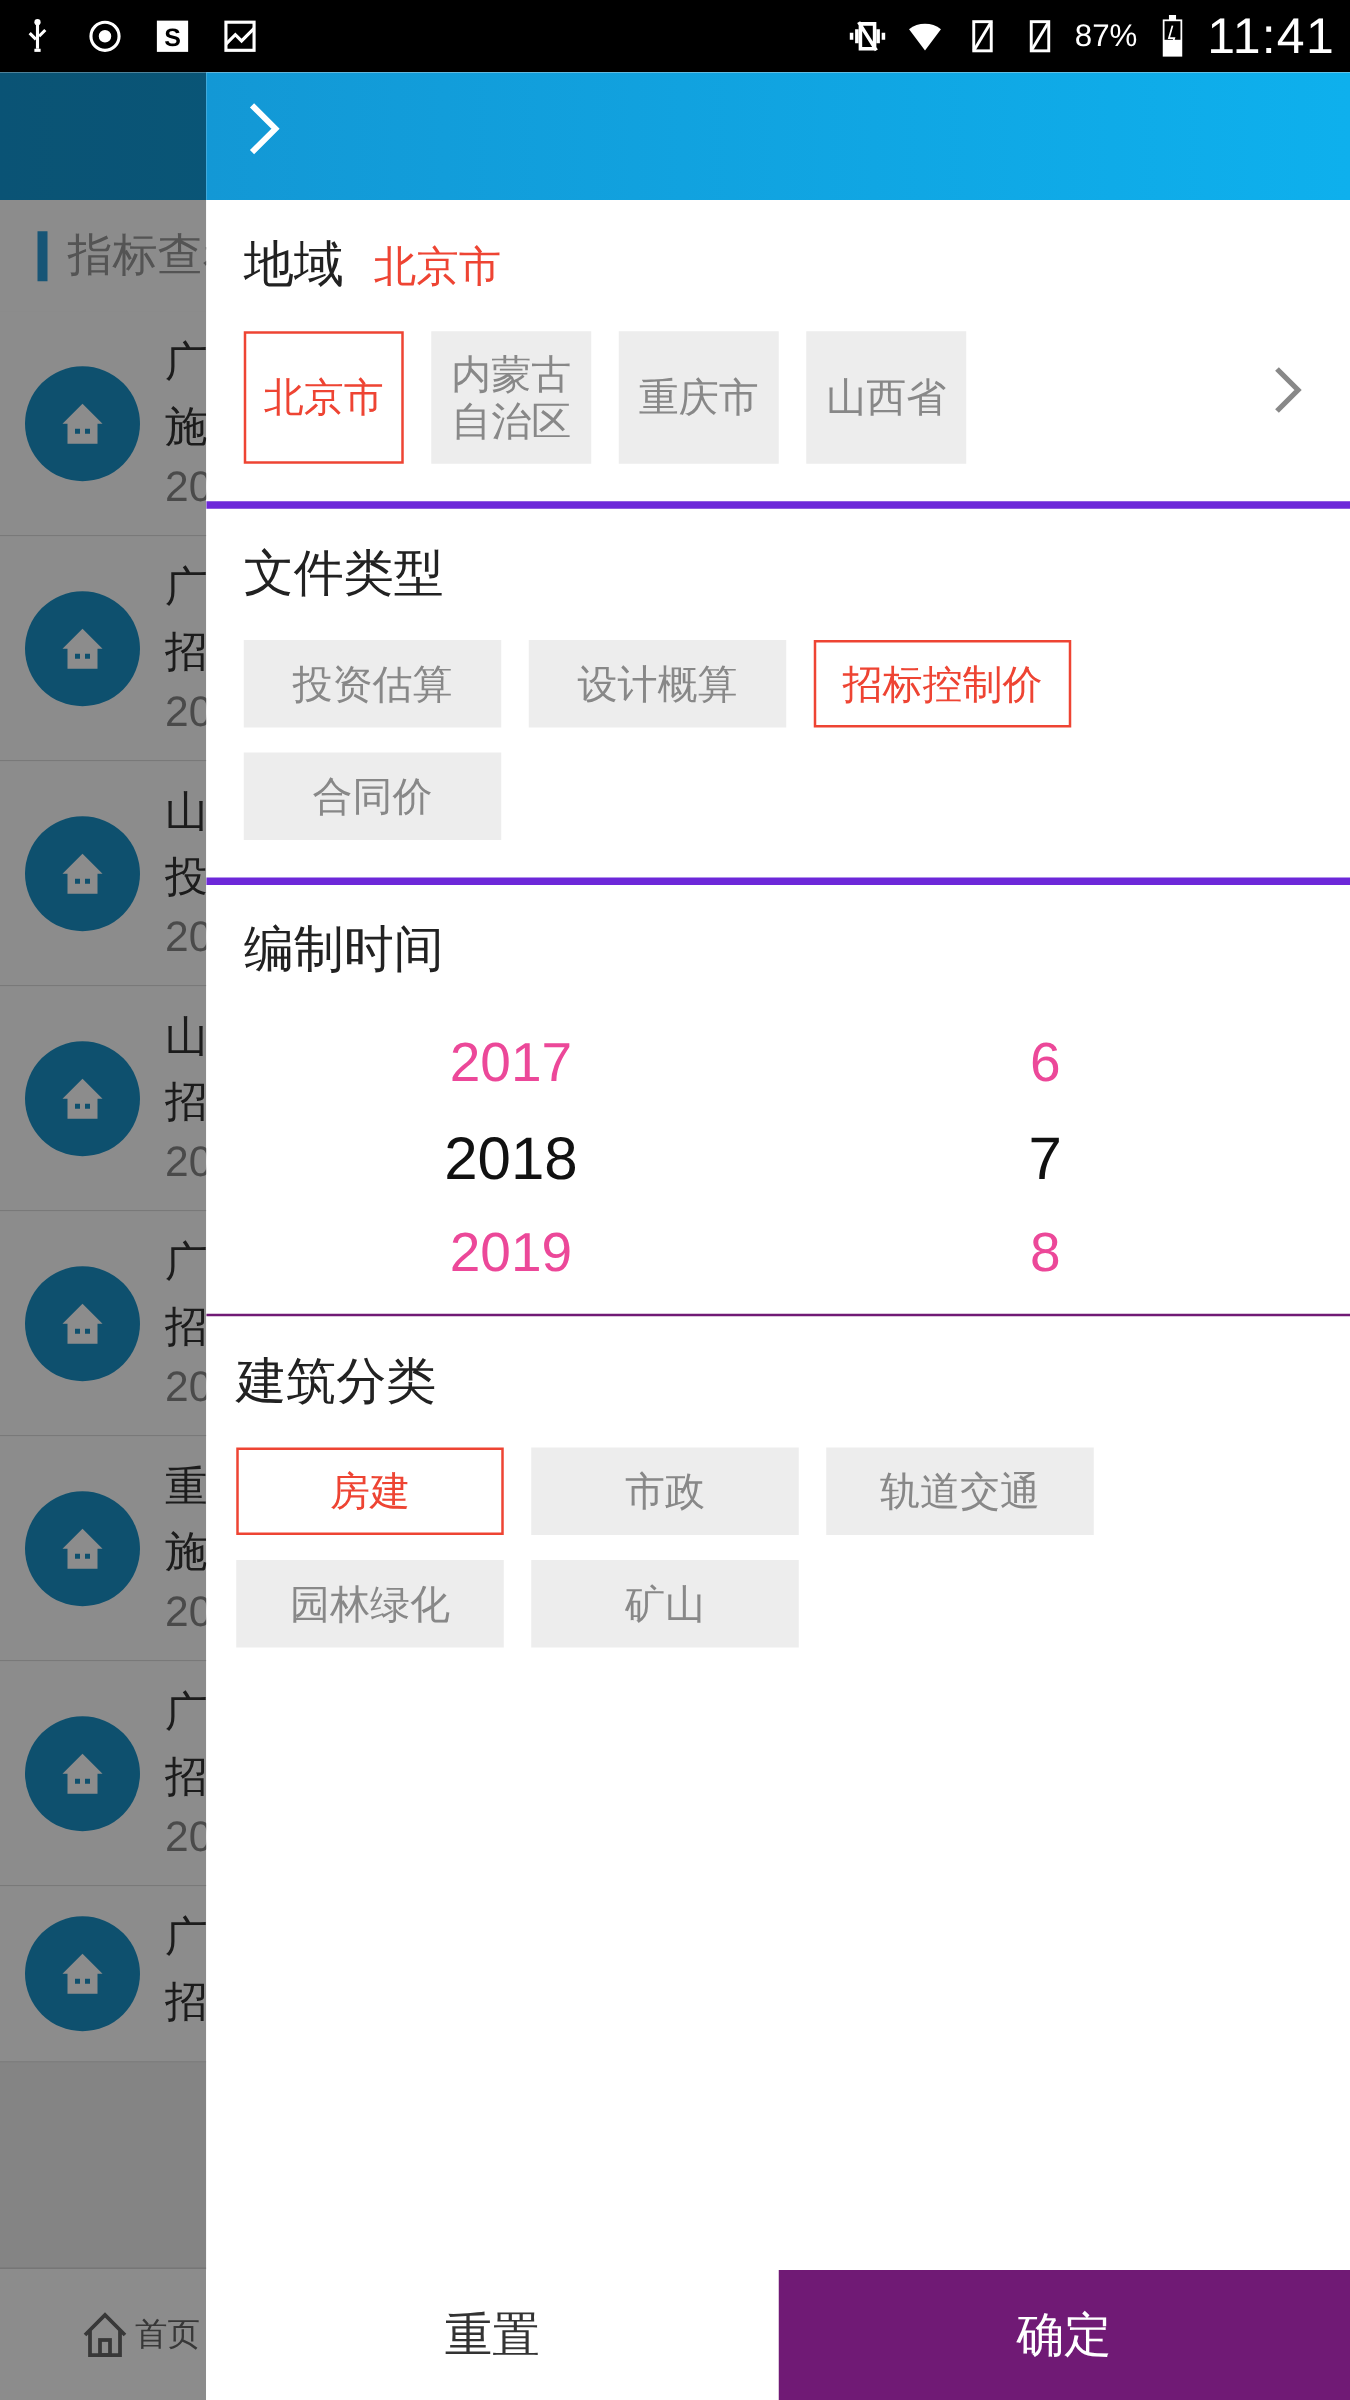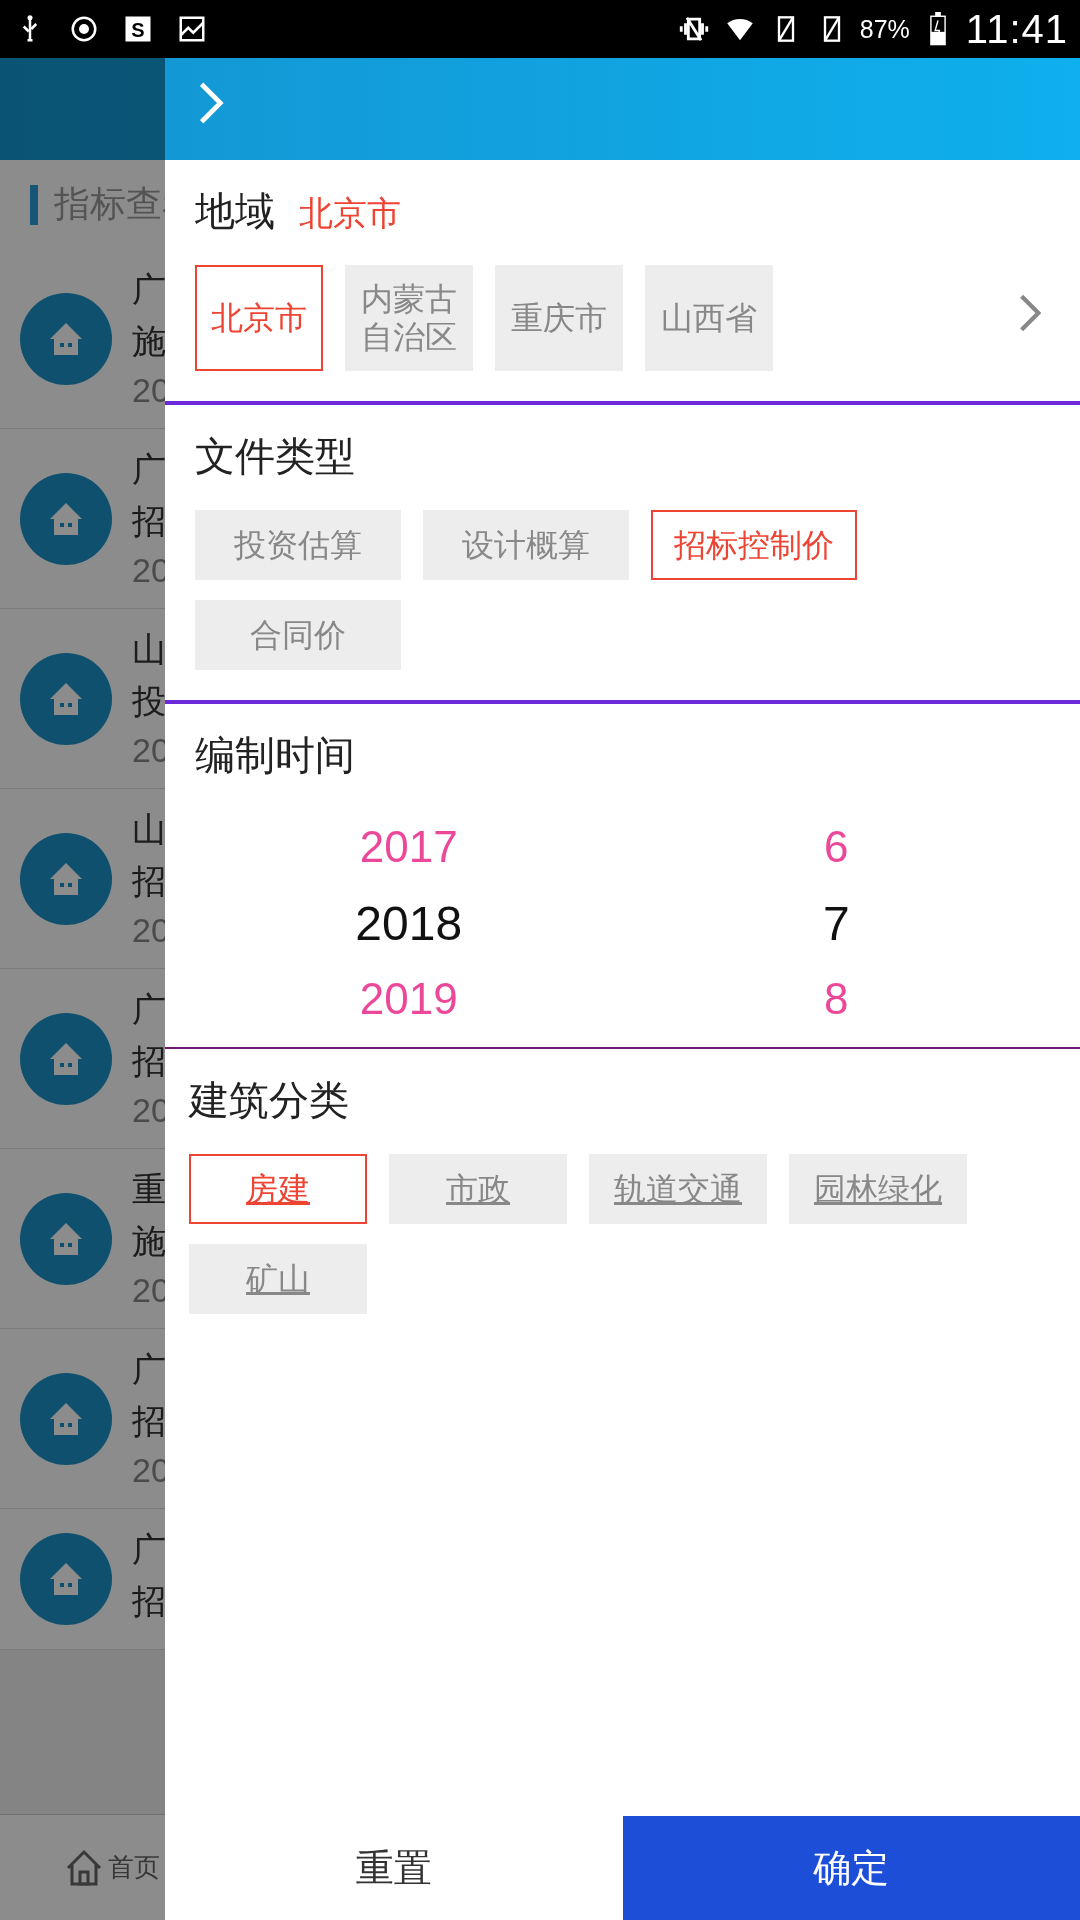--- a/index.html
+++ b/index.html
@@ -118,21 +118,21 @@
       color: #fff;
       font-size: 50px;
       font-weight: 200;
     }
     .drawer-body {
       flex: 1;
       overflow: hidden;
     }
     .filter-section {
       padding: 24px 30px 30px;
-      border-bottom: 4px solid #6d28d9;
+      border-bottom: 6px solid #6d28d9;
     }
     .section-heading {
       display: flex;
       align-items: baseline;
       gap: 24px;
       margin-bottom: 26px;
     }
     .section-title {
       font-size: 40px;
       color: #222;
@@ -173,21 +173,21 @@
       color: #e43;
     }
     .scroll-arrow {
       font-size: 48px;
       color: #888;
       margin-left: auto;
       padding-right: 6px;
     }
     .file-type-chips .chip { width: 206px; height: 70px; }
     .file-type-chips { row-gap: 20px; }
-    .building-chips .chip { width: 178px; height: 70px; text-decoration: underline; }
+    .building-chips .chip { width: 214px; height: 70px; }
     .building-chips { row-gap: 20px; }
 
     .picker-section {
       padding: 24px 30px 10px;
       border-bottom: 2px solid #701a75;
     }
     .picker-cols {
       display: flex;
       margin-top: 10px;
     }
@@ -215,21 +215,21 @@
       display: flex;
     }
     .footer-btn {
       flex: 1;
       display: flex;
       align-items: center;
       justify-content: center;
       font-size: 38px;
     }
     .footer-btn.reset { background: #fff; color: #333; }
-    .footer-btn.confirm { background: #1d4ed8; color: #fff; }
+    .footer-btn.confirm { background: #701a75; color: #fff; }
   </style>
 </head>
 <body>
 
 <div class="status-bar">
   <div class="status-left">
     <span class="status-icon">
       <svg width="30" height="30" viewBox="0 0 24 24" fill="white">
           <circle cx="12" cy="3" r="2"></circle>
           <rect x="11" y="4" width="2" height="16"></rect>

